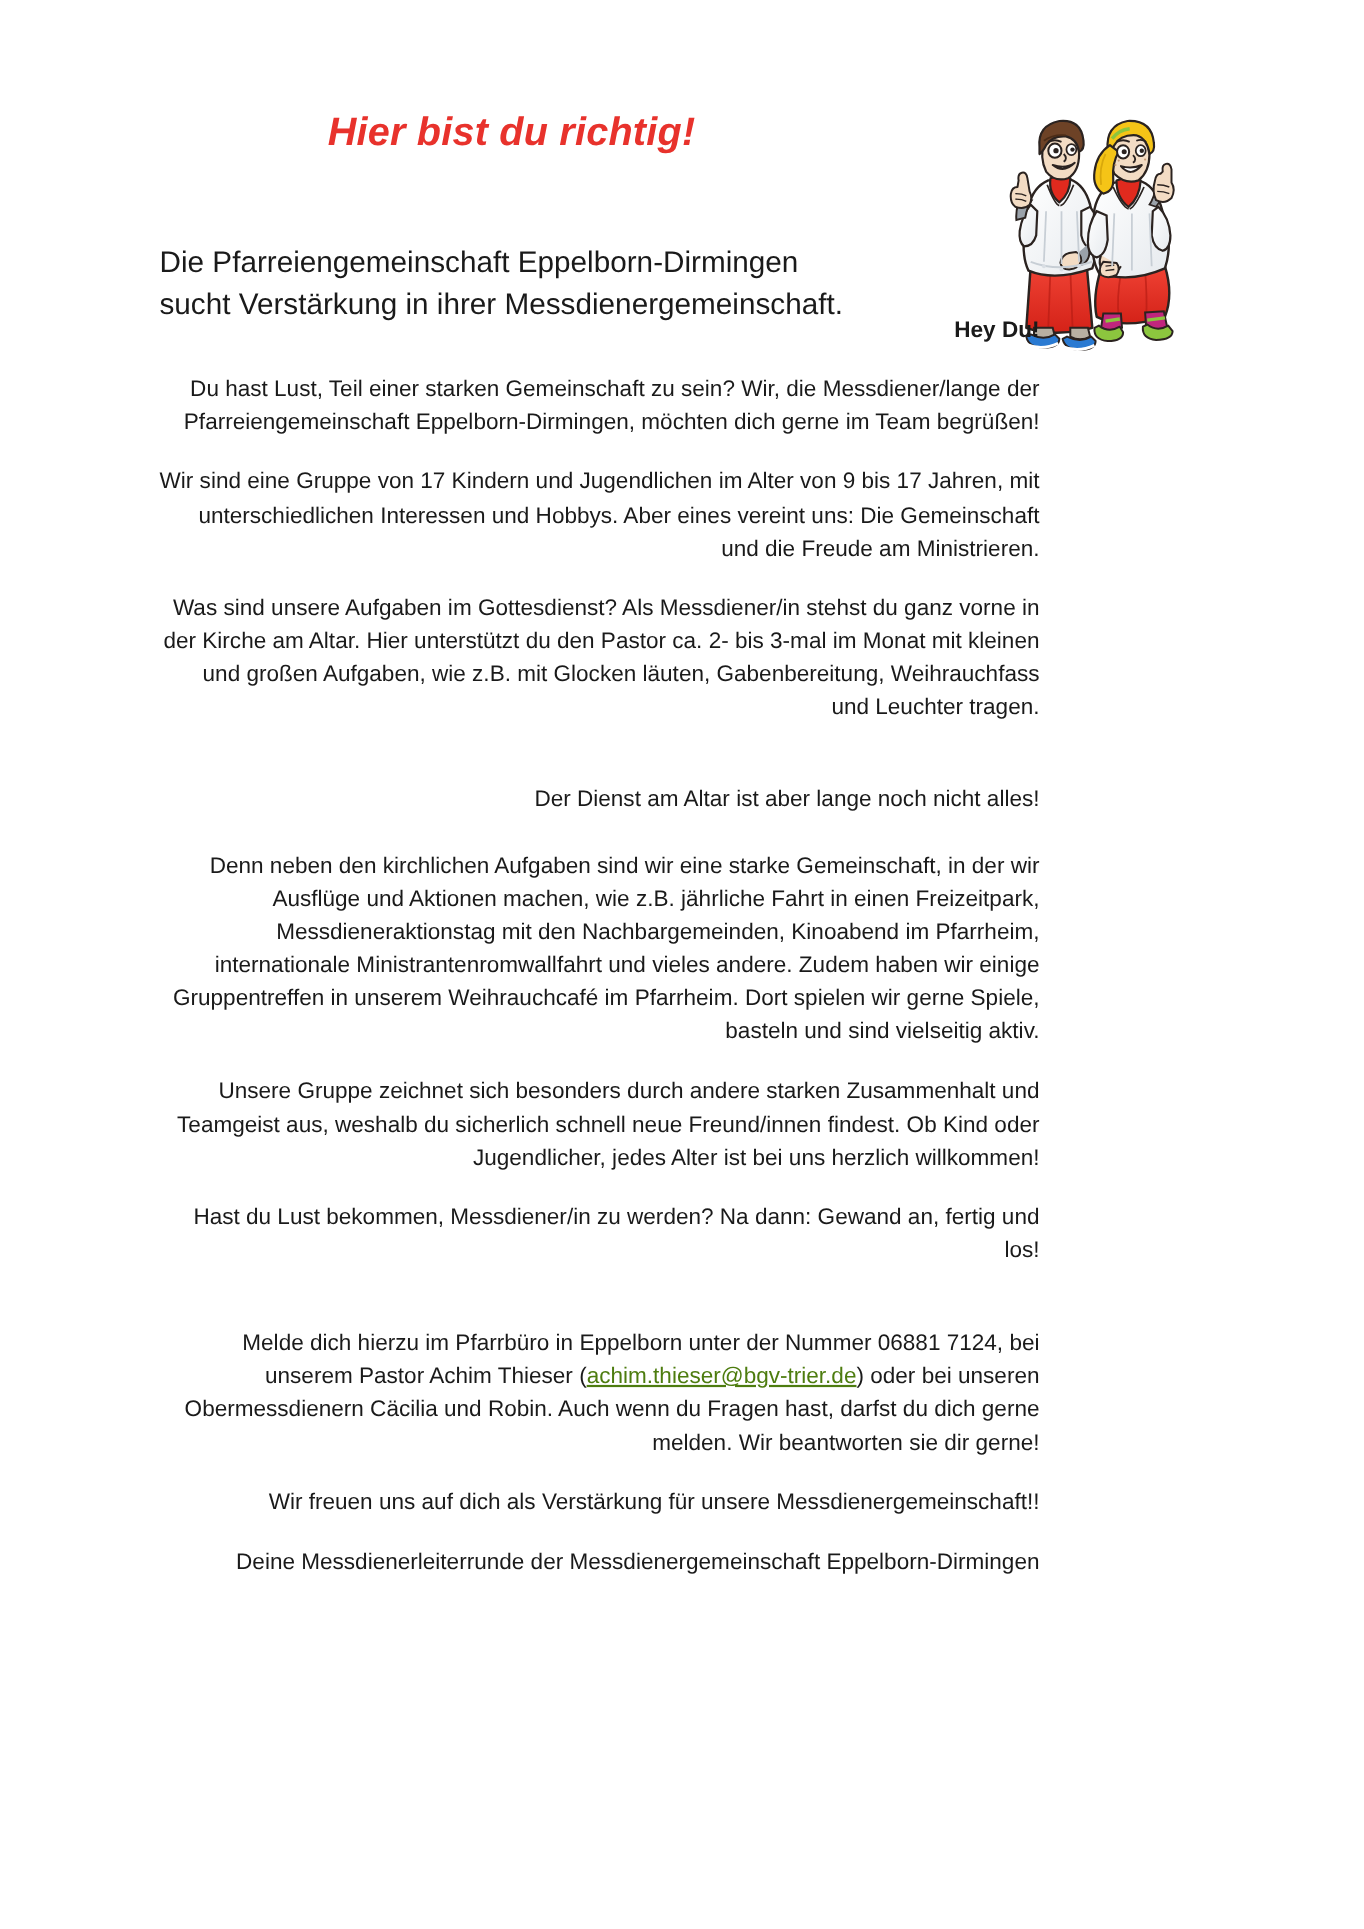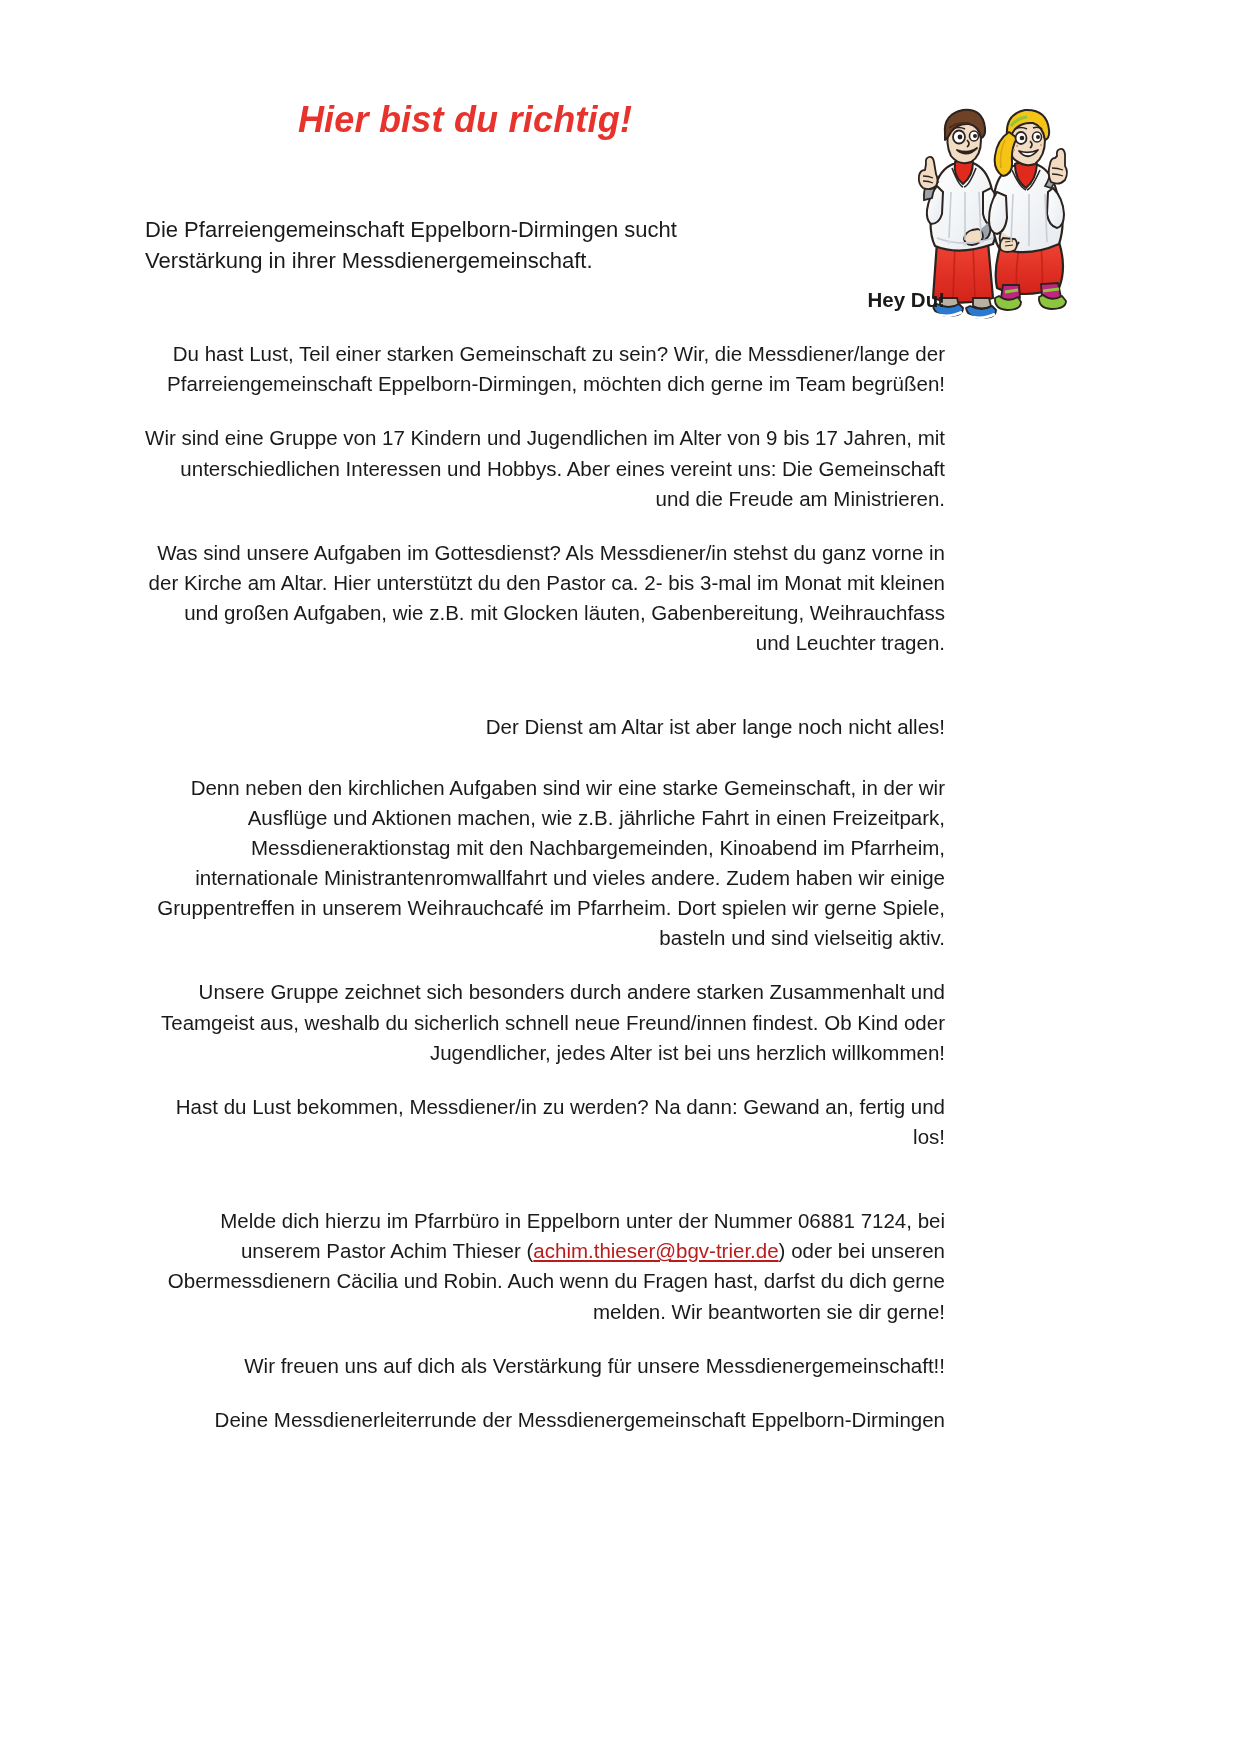--- a/index.html
+++ b/index.html
@@ -45,21 +45,21 @@
     text-align: center;
     letter-spacing: 0.2px;
     line-height: 1.1;
   }
 
   .intro-block {
     position: absolute;
     left: 145px;
     top: 192px;
     width: 640px;
-    font-size: 22px;
+    font-size: 27px;
     line-height: 1.42;
     color: #1a1a1a;
   }
 
   
   .illustration {
     position: absolute;
     left: 893px;
     top: 92px;
     width: 232px;
@@ -79,21 +79,21 @@
     text-align: right;
   }
 
   .para {
     margin: 0 0 24px 0;
     white-space: pre-line;
   }
   .para.bold { font-weight: bold; }
 
   a.mail-link {
-    color: #b91c1c;
+    color: #4d7c0f;
     text-decoration: underline;
   }
 
   
   .page::after {
     content: "";
     position: absolute;
     inset: 0;
     pointer-events: none;
   }

